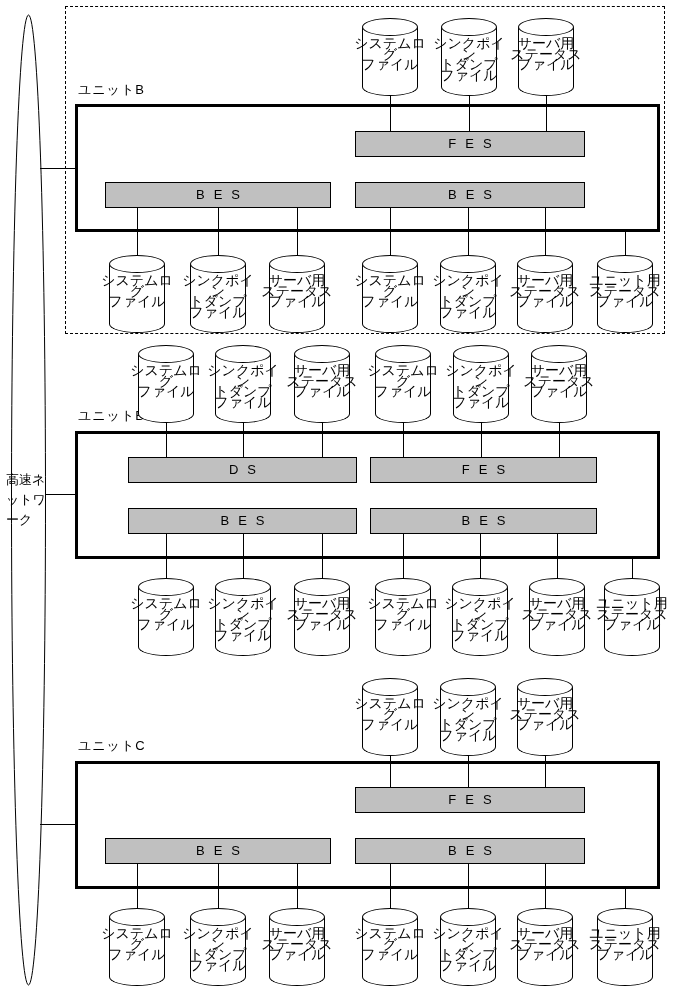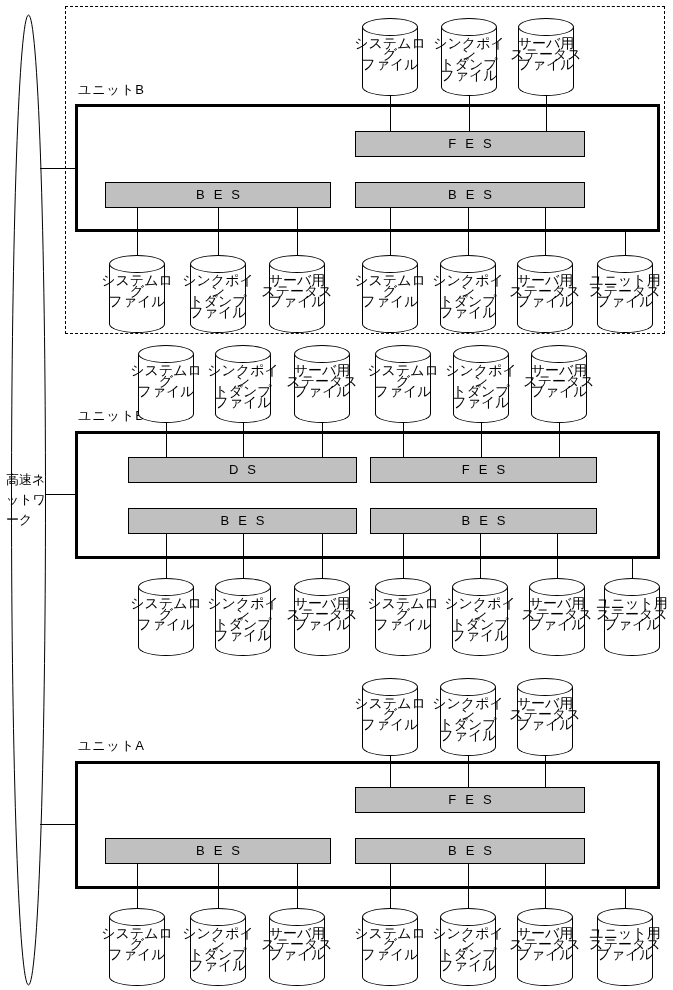--- a/index.html
+++ b/index.html
@@ -230,21 +230,21 @@
 ファイル</b>
     </div>
   <div class="cyl" style="left:604px;top:578px">
       <i class="cb"></i>
       <i class="ct"></i>
       <b class="cl">ユニット用
 ステータス
 ファイル</b>
     </div>
 
-  <div class="ulabel" style="left:78px;top:737px">ユニットA</div>
+  <div class="ulabel" style="left:78px;top:737px">ユニットC</div>
   <div class="ubox" style="left:75px;top:761px"></div>
   <div class="bar" style="left:355px;top:787px;width:230px">FES</div>
   <div class="bar" style="left:105px;top:838px;width:226px">BES</div>
   <div class="bar" style="left:355px;top:838px;width:230px">BES</div>
 
   <i class="vl" style="left:390px;top:756px;height:31px"></i>
   <i class="vl" style="left:468px;top:756px;height:31px"></i>
   <i class="vl" style="left:545px;top:756px;height:31px"></i>
   <i class="vl" style="left:137px;top:864px;height:44px"></i>
   <i class="vl" style="left:218px;top:864px;height:44px"></i>

